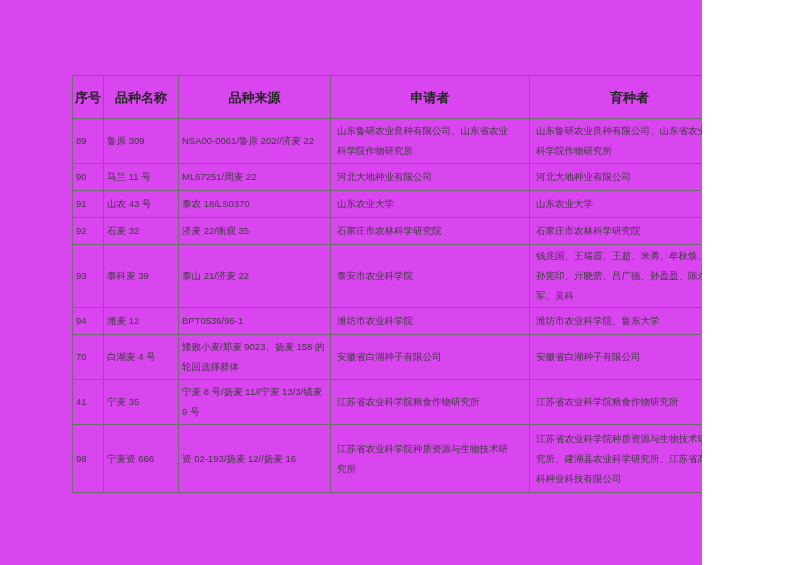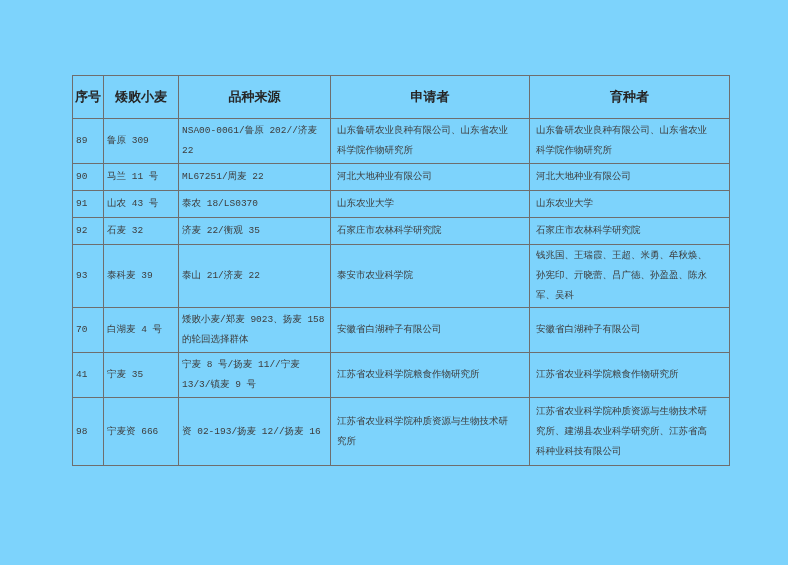--- a/index.html
+++ b/index.html
@@ -2,25 +2,25 @@
 <html><head>
 <meta charset="utf-8">
 <style>
   html, body {
     margin: 0;
     padding: 0;
     background: #ffffff;
   }
   .page {
     position: relative;
-    width: 788px;
+    width: 702px;
     height: 565px;
-    background: #7dd3fc;
+    background: #d946ef;
     overflow: hidden;
-    font-family: Liberation Mono, monospace;
+    font-family: Liberation Sans, sans-serif;
     color: #3d3d3d;
   }
   table.variety-table {
     position: absolute;
     left: 72px;
     top: 75px;
     width: 657px;
     border-collapse: collapse;
     table-layout: fixed;
   }
@@ -63,21 +63,21 @@
     <colgroup>
       <col class="c-no">
         <col class="c-name">
         <col class="c-source">
         <col class="c-applicant">
         <col class="c-breeder">
     </colgroup>
     <thead>
       <tr class="h-header">
         <th>序号</th>
-        <th>矮败小麦</th>
+        <th>品种名称</th>
         <th>品种来源</th>
         <th>申请者</th>
         <th>育种者</th>
       </tr>
     </thead>
     <tbody>
       <tr class="h-tall">
         <td class="center">89</td>
         <td class="center">鲁原 309</td>
         <td class="center">NSA00-0061/鲁原 202//济麦 22</td>
@@ -105,20 +105,27 @@
         <td class="left">石家庄市农林科学研究院</td>
         <td class="left">石家庄市农林科学研究院</td>
       </tr>
       <tr class="h-tall">
         <td class="center">93</td>
         <td class="center">泰科麦 39</td>
         <td class="center">泰山 21/济麦 22</td>
         <td class="left">泰安市农业科学院</td>
         <td class="left">钱兆国、王瑞霞、王超、米勇、牟秋焕、孙宪印、亓晓蕾、吕广德、孙盈盈、陈永军、吴科</td>
       </tr>
+      <tr class="h-short">
+        <td class="center">94</td>
+        <td class="center">潍麦 12</td>
+        <td class="center">BPT0536/95-1</td>
+        <td class="left">潍坊市农业科学院</td>
+        <td class="left">潍坊市农业科学院、鲁东大学</td>
+      </tr>
       <tr class="h-tall">
         <td class="center">70</td>
         <td class="center">白湖麦 4 号</td>
         <td class="center">矮败小麦/郑麦 9023、扬麦 158 的轮回选择群体</td>
         <td class="left">安徽省白湖种子有限公司</td>
         <td class="left">安徽省白湖种子有限公司</td>
       </tr>
       <tr class="h-tall">
         <td class="center">41</td>
         <td class="center">宁麦 35</td>

